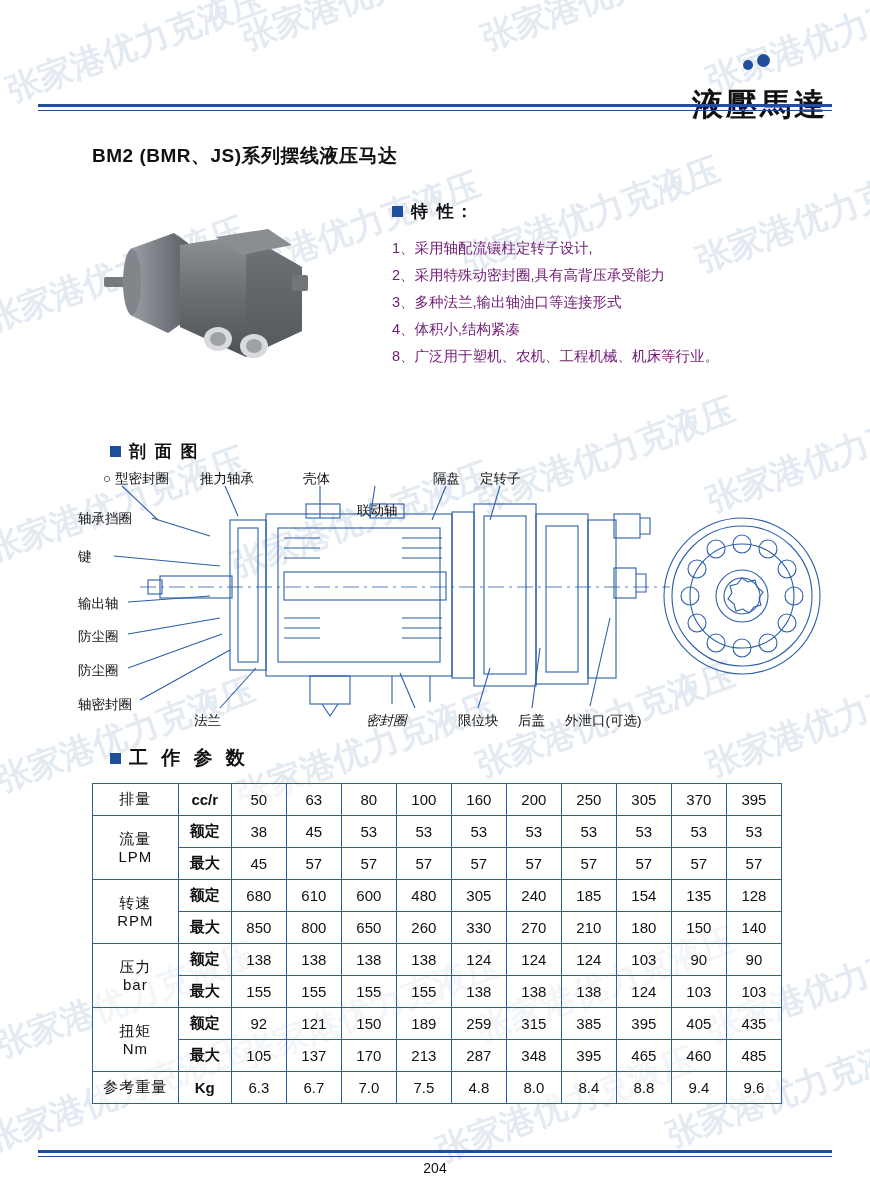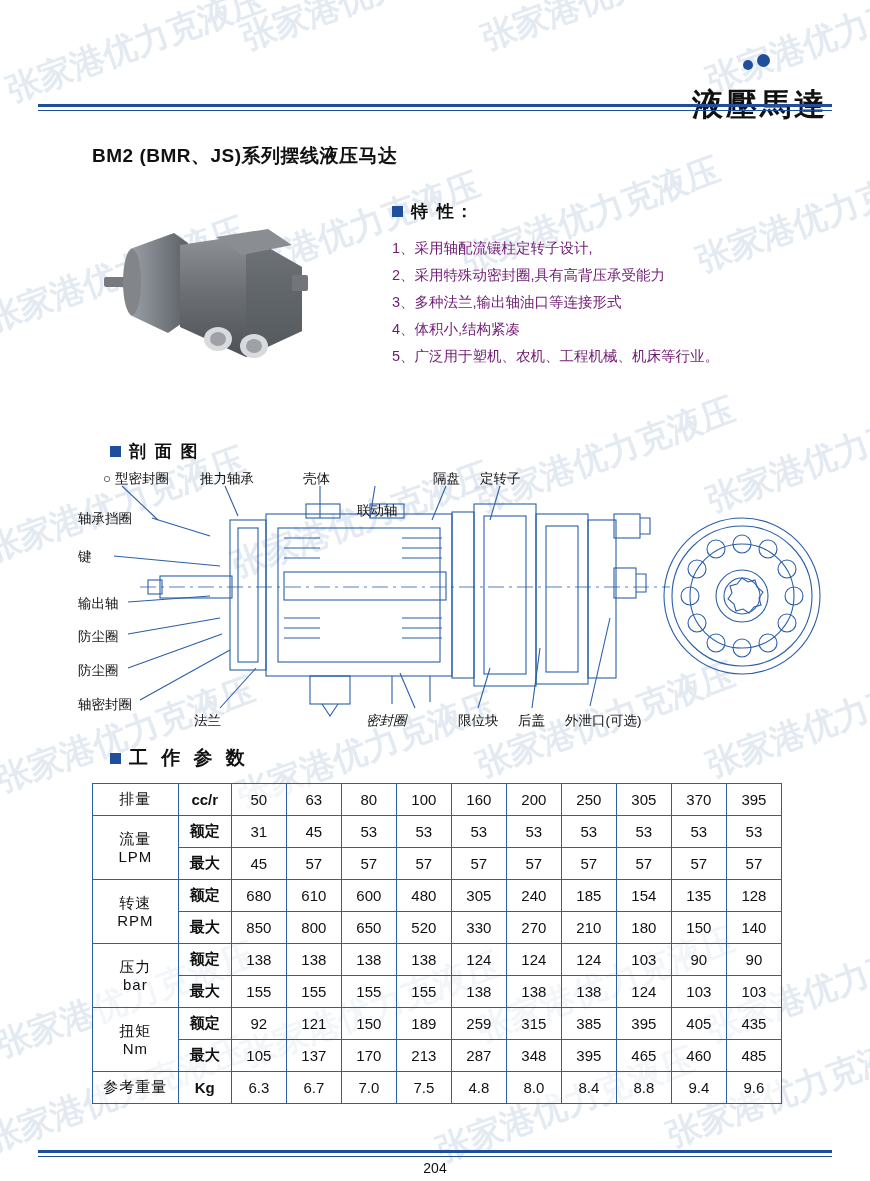--- a/index.html
+++ b/index.html
@@ -318,21 +318,21 @@
   <div class="features">
     <div class="sec-head">
       <span class="bullet-sq"></span>
       <span>特 性：</span>
     </div>
     <div class="feature-list">
       <div>1、采用轴配流镶柱定转子设计,</div>
       <div>2、采用特殊动密封圈,具有高背压承受能力</div>
       <div>3、多种法兰,输出轴油口等连接形式</div>
       <div>4、体积小,结构紧凑</div>
-      <div>5、广泛用于塑机、农机、工程机械、机床等行业。</div>
+      <div>8、广泛用于塑机、农机、工程机械、机床等行业。</div>
     </div>
   </div>
 
   <div class="xsec-head">
     <div class="sec-head">
       <span class="bullet-sq"></span>
       <span>剖 面 图</span>
     </div>
   </div>
 
@@ -472,21 +472,21 @@
         <td class="val">370</td>
         <td class="val">395</td>
       </tr>
 
       <tr>
         <td class="rowhead rowhead-2" rowspan="2">
           <div>流量</div>
           <div>LPM</div>
         </td>
         <td class="subhead">额定</td>
-        <td class="val">31</td>
+        <td class="val">38</td>
         <td class="val">45</td>
         <td class="val">53</td>
         <td class="val">53</td>
         <td class="val">53</td>
         <td class="val">53</td>
         <td class="val">53</td>
         <td class="val">53</td>
         <td class="val">53</td>
         <td class="val">53</td>
       </tr>
@@ -521,21 +521,21 @@
         <td class="val">154</td>
         <td class="val">135</td>
         <td class="val">128</td>
       </tr>
 
       <tr>
         <td class="subhead">最大</td>
         <td class="val">850</td>
         <td class="val">800</td>
         <td class="val">650</td>
-        <td class="val">520</td>
+        <td class="val">260</td>
         <td class="val">330</td>
         <td class="val">270</td>
         <td class="val">210</td>
         <td class="val">180</td>
         <td class="val">150</td>
         <td class="val">140</td>
       </tr>
 
       <tr>
         <td class="rowhead rowhead-2" rowspan="2">

